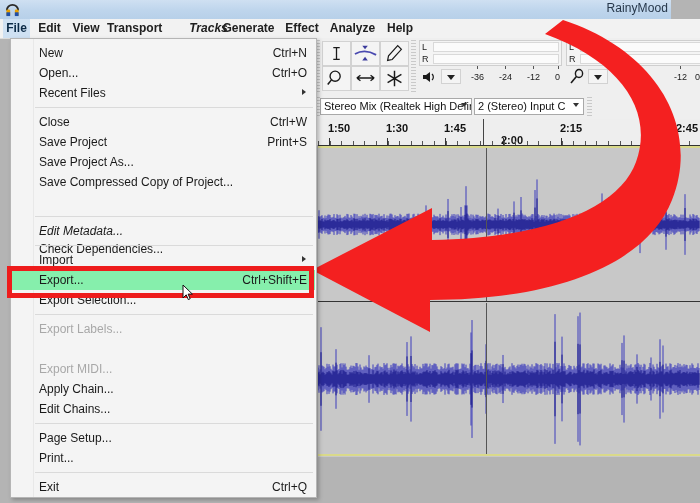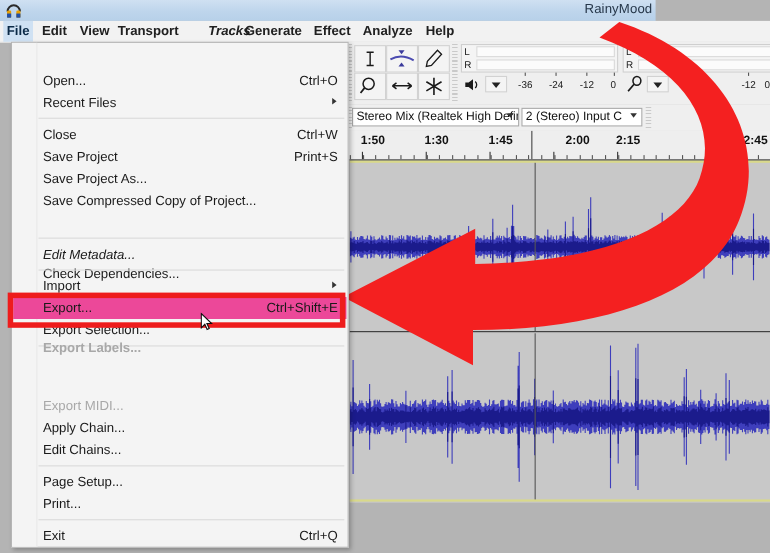--- a/index.html
+++ b/index.html
@@ -5,21 +5,21 @@
   html,body{margin:0;padding:0;}
   body{
     width:700px;height:503px;overflow:hidden;position:relative;
     font-family:"Liberation Sans",sans-serif;
     background:#b0b0b0;
   }
   #app{position:absolute;inset:0;width:700px;height:503px;overflow:hidden;background:#b4b4b4;}
 
   
   .titlebar{
-    position:absolute;left:0;top:0;width:596px;height:19px;
+    position:absolute;left:0;top:0;width:671px;height:19px;
     background:linear-gradient(to bottom,#cfe0f2 0%,#bed5ec 55%,#b7d0e9 100%);
     border-bottom:1px solid #9db8d4;
   }
   .app-logo{
     position:absolute;left:5px;top:2px;width:15px;height:15px;
   }
   .title-text{
     position:absolute;right:3px;top:1px;
     font-size:12px;color:#26374a;white-space:nowrap;
     letter-spacing:.1px;
@@ -52,21 +52,21 @@
   .mrow{
     position:absolute;left:1px;width:303px;height:20px;line-height:20px;
     font-size:12px;color:#1a1a1a;
   }
   .mrow .lbl{position:absolute;left:27px;white-space:nowrap;}
   .mrow .acc{position:absolute;right:8px;white-space:nowrap;}
   .mrow .sub{position:absolute;right:9px;top:6px;
     width:0;height:0;border-left:4px solid #333;
     border-top:3.5px solid transparent;border-bottom:3.5px solid transparent;}
   .mrow.dim .lbl{color:#a8a8a8;}
-  .mrow.sel{background:#ec4899;}
+  .mrow.sel{background:#86efac;}
   .msep{position:absolute;left:24px;width:278px;height:1px;background:#dadada;}
 
   
   .redbox{
     position:absolute;left:7px;top:266px;width:307px;height:32px;
     border:5px solid #ee1c1c;box-sizing:border-box;z-index:40;
   }
   .cursor-arrow{position:absolute;left:182px;top:284px;z-index:45;}
 
   
@@ -250,21 +250,21 @@
       <div class="tb-grip" style="left:272px;top:2px;height:20px;"></div>
     </div>
 
     <div class="ruler">
         <div class="tlabel" style="left: 13px;">1:50</div>
         <div class="bigtick" style="left: 14px;"></div>
         <div class="tlabel" style="left: 71px;">1:30</div>
         <div class="bigtick" style="left: 72px;"></div>
         <div class="tlabel" style="left: 129px;">1:45</div>
         <div class="bigtick" style="left: 130px;"></div>
-        <div class="tlabel" style="left: 199px;">2:00</div>
+        <div class="tlabel" style="left: 186px; margin-top: 12px;">2:00</div>
         <div class="bigtick" style="left: 188px;"></div>
         <div class="tlabel" style="left: 245px;">2:15</div>
         <div class="bigtick" style="left: 246px;"></div>
         <div class="tlabel" style="left: 361px;">2:45</div>
         <div class="bigtick" style="left: 362px;"></div>
         <div class="smalltick" style="left: 3px;"></div>
         <div class="smalltick" style="left: 15px;"></div>
         <div class="smalltick" style="left: 26px;"></div>
         <div class="smalltick" style="left: 38px;"></div>
         <div class="smalltick" style="left: 49px;"></div>
@@ -327,20 +327,24 @@
         </div>
         <div class="vline" style="left:168px;top:1px;height:152px;"></div>
         <div class="yellowline" style="top:152px;"></div>
       </div>
 
     </div>
   </div>
 
   <div class="dropdown">
     <div class="stripe"></div>
+  <div class="mrow" style="top: 4px;">
+        <span class="lbl">New</span>
+        <span class="acc">Ctrl+N</span>
+      </div>
       <div class="mrow" style="top: 24px;">
         <span class="lbl">Open...</span>
         <span class="acc">Ctrl+O</span>
       </div>
       <div class="mrow" style="top: 44px;">
         <span class="lbl">Recent Files</span>
         <span class="sub"></span>
       </div>
       <div class="msep" style="top: 68px;"></div>
       <div class="mrow" style="top: 73px;">
@@ -370,21 +374,21 @@
         <span class="sub"></span>
       </div>
       <div class="mrow sel" style="top: 231px;">
         <span class="lbl">Export...</span>
         <span class="acc">Ctrl+Shift+E</span>
       </div>
       <div class="mrow" style="top: 251px;">
         <span class="lbl">Export Selection...</span>
       </div>
       <div class="msep" style="top: 275px;"></div>
-      <div class="mrow dim" style="top: 267px; font-weight: bold;">
+      <div class="mrow dim" style="top: 280px;">
         <span class="lbl">Export Labels...</span>
       </div>
       <div class="mrow dim" style="top: 320px;">
         <span class="lbl">Export MIDI...</span>
       </div>
       <div class="mrow" style="top: 340px;">
         <span class="lbl">Apply Chain...</span>
       </div>
       <div class="mrow" style="top: 360px;">
         <span class="lbl">Edit Chains...</span>

